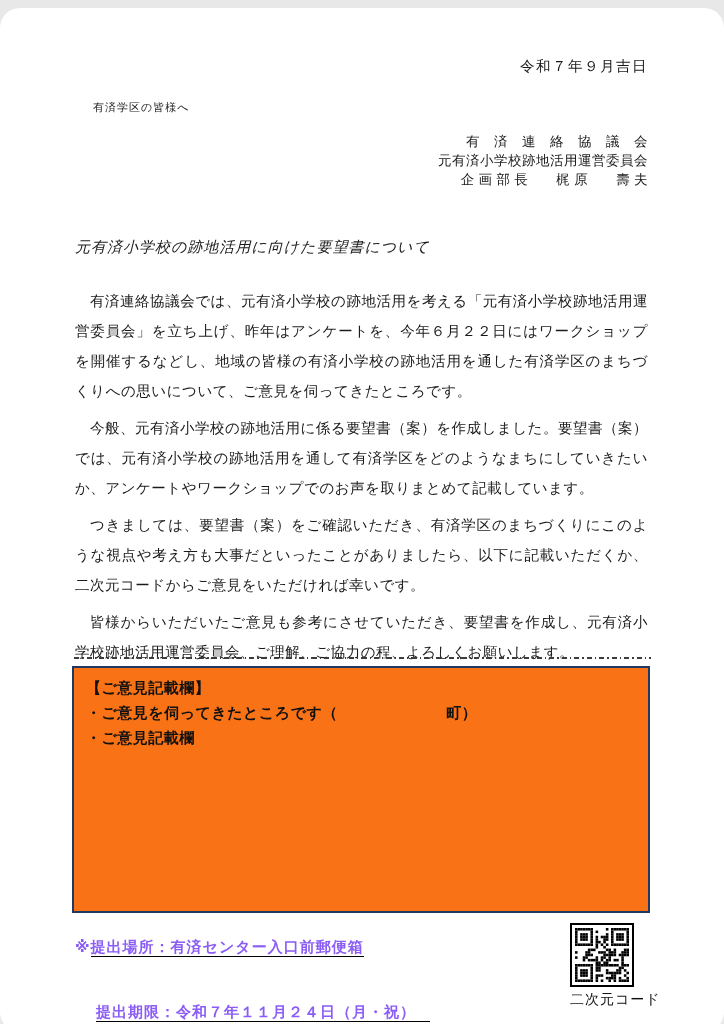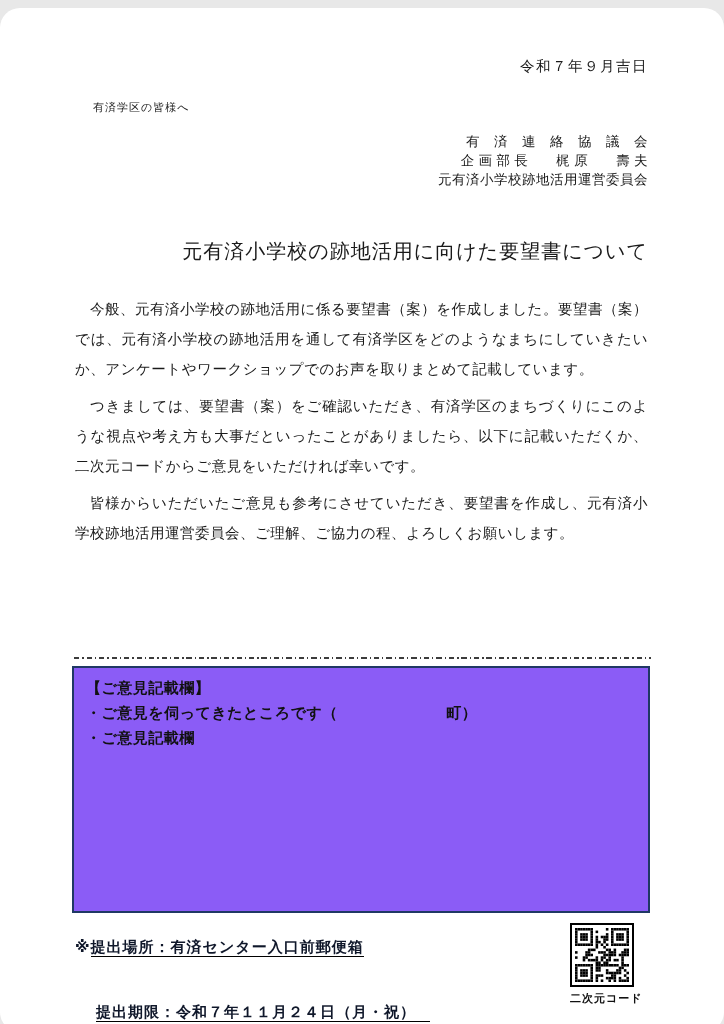--- a/index.html
+++ b/index.html
@@ -32,24 +32,25 @@
   .sender{
     display:inline-block;
     text-align:right;
     font-size:13.5px;
     line-height:19px;
     letter-spacing:.5px;
   }
   .sender > div{ white-space:nowrap; }
   .title{
     margin:49px 0 0;
-    text-align:right;
-    font-size:20px;
+    text-align:left;
+    font-size:15px;
     font-weight:normal;
     letter-spacing:1px;
+    font-style:italic;
   }
   .body-p{
     margin:29px 0 0;
     font-size:14.5px;
     line-height:30px;
     text-align:justify;
     text-indent:15px;
     letter-spacing:.5px;
   }
   .body-p + .body-p{ margin-top:7px; }
@@ -67,82 +68,83 @@
       #3c3c3c 0, #3c3c3c 5px,
       transparent 5px, transparent 8px,
       #3c3c3c 8px, #3c3c3c 9.5px,
       transparent 9.5px, transparent 12.5px);
   }
   .comment-box{
     position:absolute;
     left:72px; top:658px; width:578px; height:247px;
     box-sizing:border-box;
     border:2px solid #1f3864;
-    background:#8b5cf6;
+    background:#f97316;
     padding:7px 12px;
     font-family:"Liberation Sans","DejaVu Sans",sans-serif;
     font-weight:bold;
     font-size:15px;
     line-height:25px;
     color:#111;
     letter-spacing:.5px;
   }
   .footer-line{
     position:absolute;
     left:75px;
     font-family:"Liberation Sans","DejaVu Sans",sans-serif;
     font-weight:bold;
     font-size:15px;
     line-height:20px;
-    color:#0f172a;
+    color:#8b5cf6;
     letter-spacing:1px;
     white-space:nowrap;
   }
   .footer-place{ top:929px; }
   .footer-deadline{ top:994px; padding-left:21px; }
   .ul{ border-bottom:1.8px solid #000; padding-bottom:1px; }
   .ul-ext{ padding-right:14px; }
   .qr-block{ position:absolute; left:570px; top:915px; width:64px; text-align:center; }
   .qr-frame{
     box-sizing:border-box;
     width:64px; height:64px;
     border:2px solid #000;
     background:#fff;
     padding:3px;
   }
   .qr-frame svg{ display:block; width:54px; height:54px; }
   .qr-label{
     margin-top:4px;
     font-family:"Liberation Sans","DejaVu Sans",sans-serif;
-    font-weight:bold;
-    font-size:11px;
+    font-weight:normal;
+    font-size:14px;
     letter-spacing:1px;
     color:#111;
     white-space:nowrap;
   }
 </style>
 </head>
 <body>
 
 <div class="page">
 
   <div class="date">令和７年９月吉日</div>
 
   <div class="addressee">有済学区の皆様へ</div>
 
   <div class="sender-wrap">
     <div class="sender">
       <div>有　済　連　絡　協　議　会</div>
+      <div>元有済小学校跡地活用運営委員会</div>
       <div>企 画 部 長　　梶 原　　壽 夫</div>
-      <div>元有済小学校跡地活用運営委員会</div>
     </div>
   </div>
 
   <h1 class="title">元有済小学校の跡地活用に向けた要望書について</h1>
 
+  <p class="body-p">有済連絡協議会では、元有済小学校の跡地活用を考える「元有済小学校跡地活用運営委員会」を立ち上げ、昨年はアンケートを、今年６月２２日にはワークショップを開催するなどし、地域の皆様の有済小学校の跡地活用を通した有済学区のまちづくりへの思いについて、ご意見を伺ってきたところです。</p>
   <p class="body-p">今般、元有済小学校の跡地活用に係る要望書（案）を作成しました。要望書（案）では、元有済小学校の跡地活用を通して有済学区をどのようなまちにしていきたいか、アンケートやワークショップでのお声を取りまとめて記載しています。</p>
   <p class="body-p">つきましては、要望書（案）をご確認いただき、有済学区のまちづくりにこのような視点や考え方も大事だといったことがありましたら、以下に記載いただくか、二次元コードからご意見をいただければ幸いです。</p>
   <p class="body-p">皆様からいただいたご意見も参考にさせていただき、要望書を作成し、元有済小学校跡地活用運営委員会、ご理解、ご協力の程、よろしくお願いします。</p>
 
   <div class="bottom">
 
     <div class="cutline"></div>
 
     <div class="comment-box">
       <div>【ご意見記載欄】</div>

